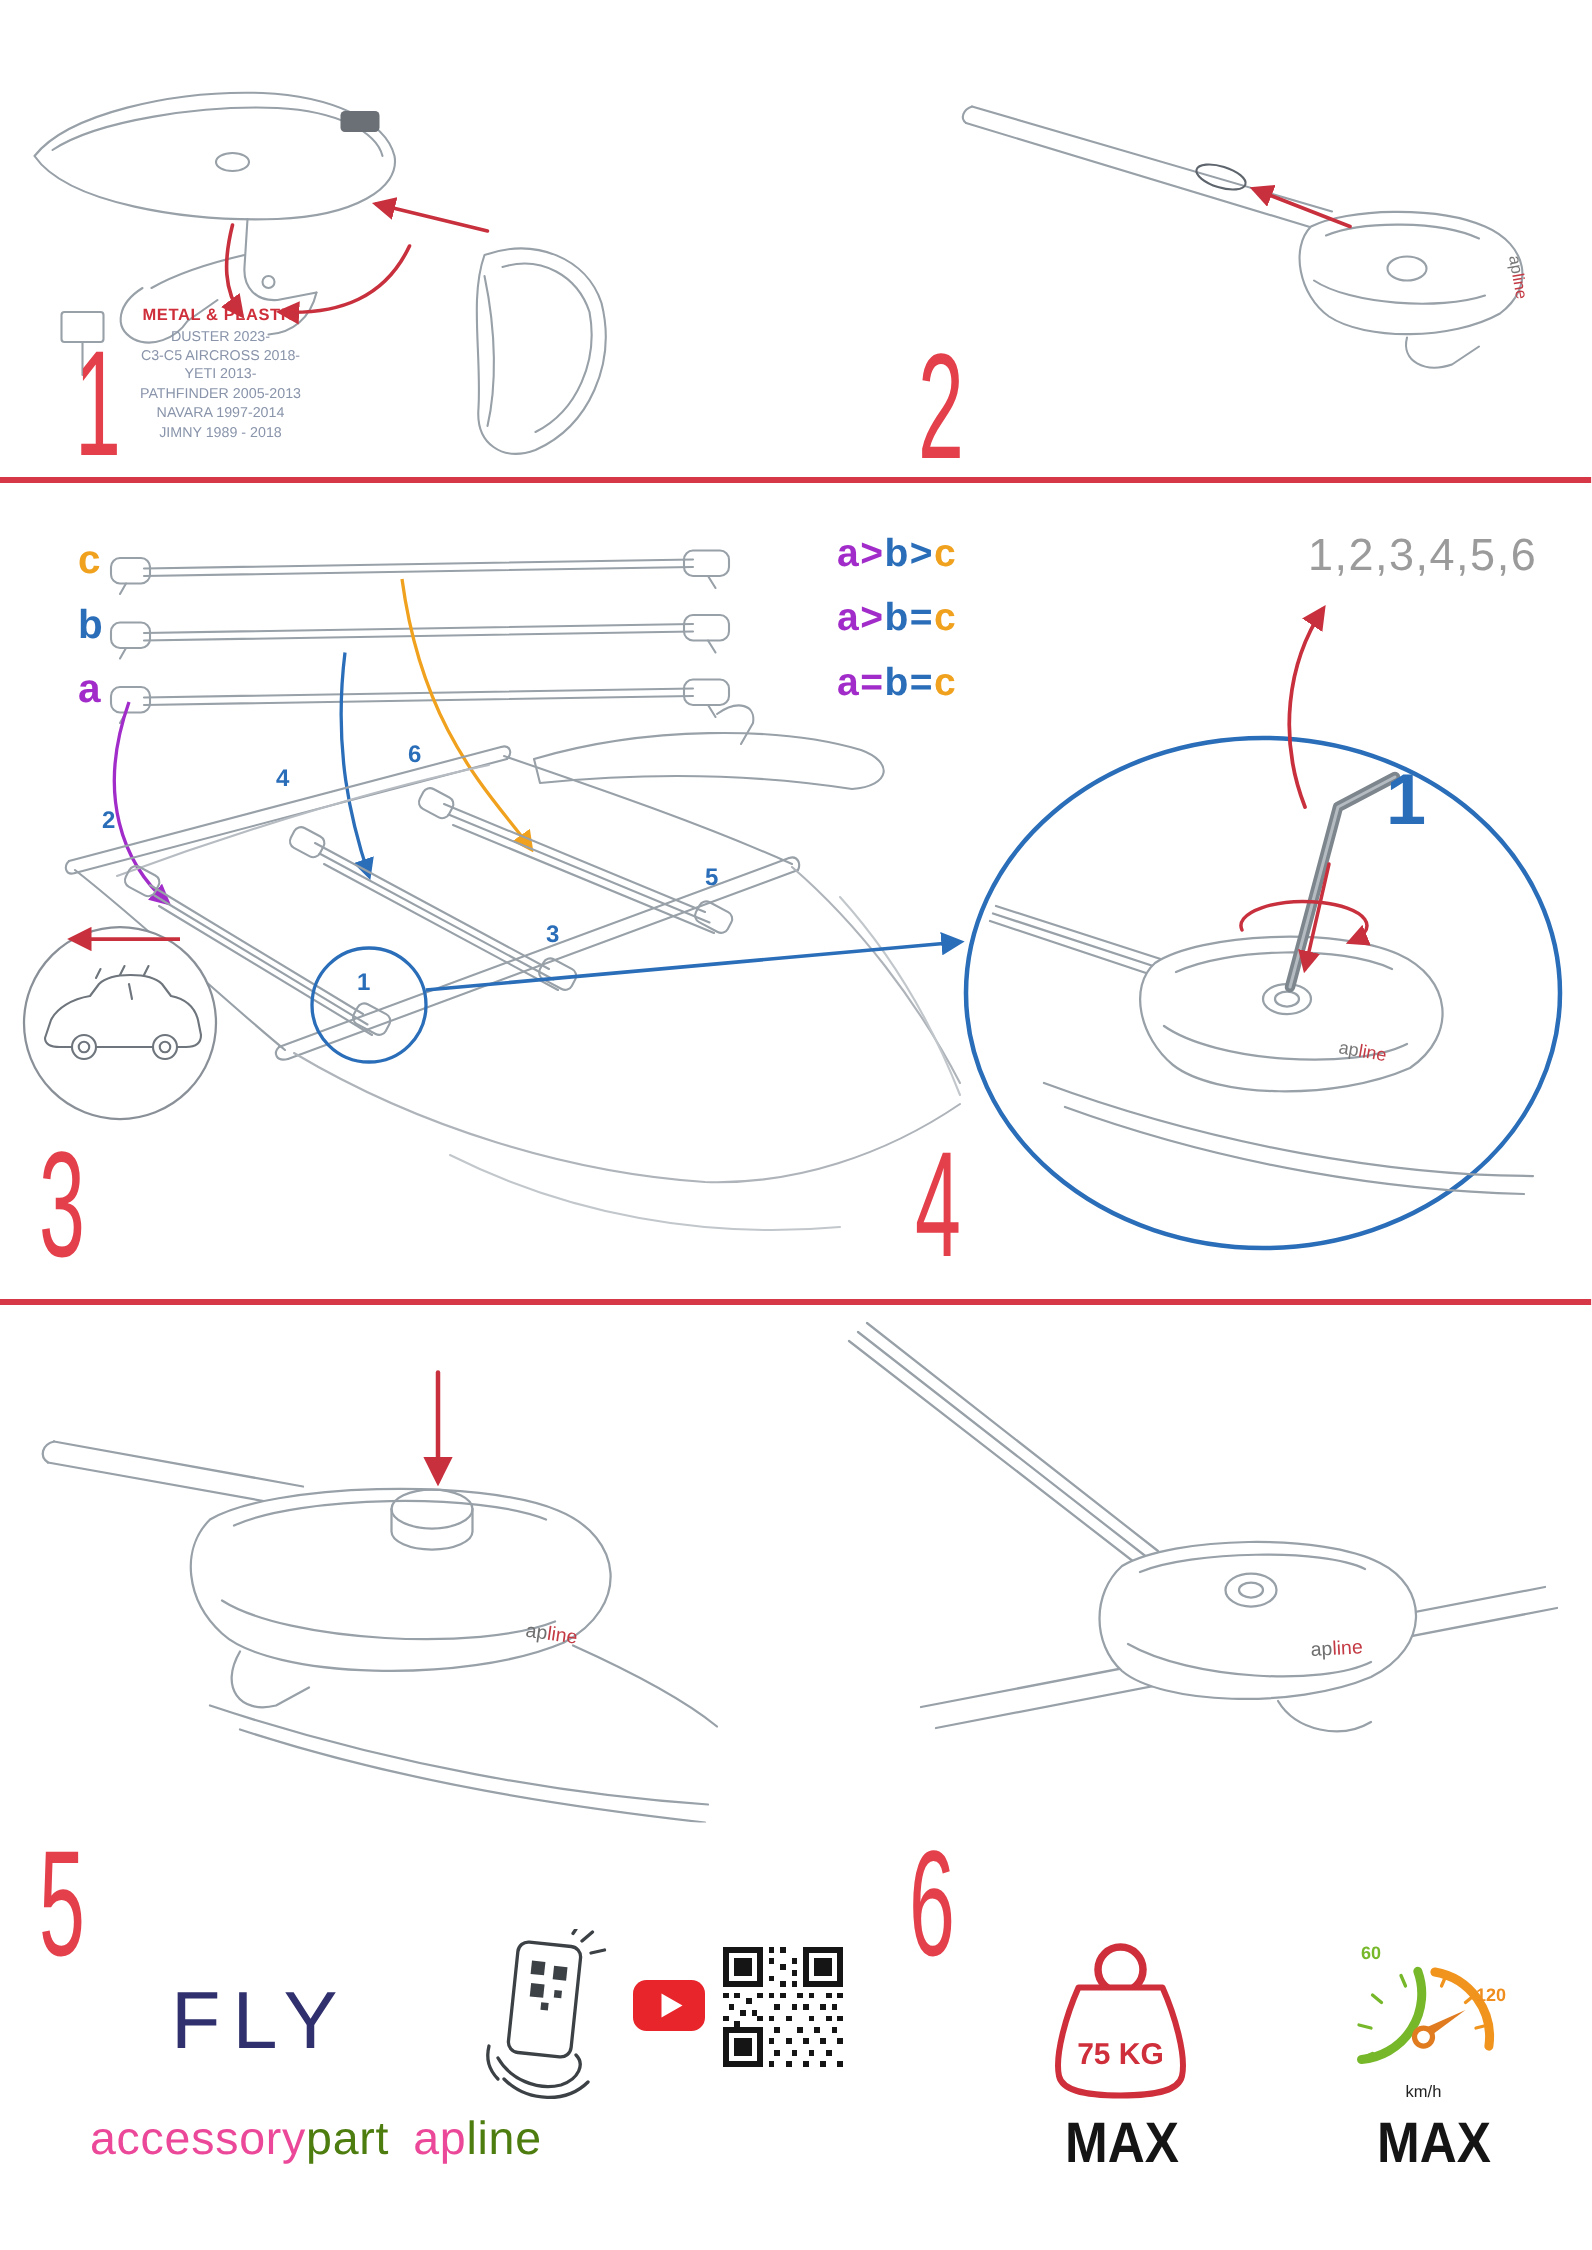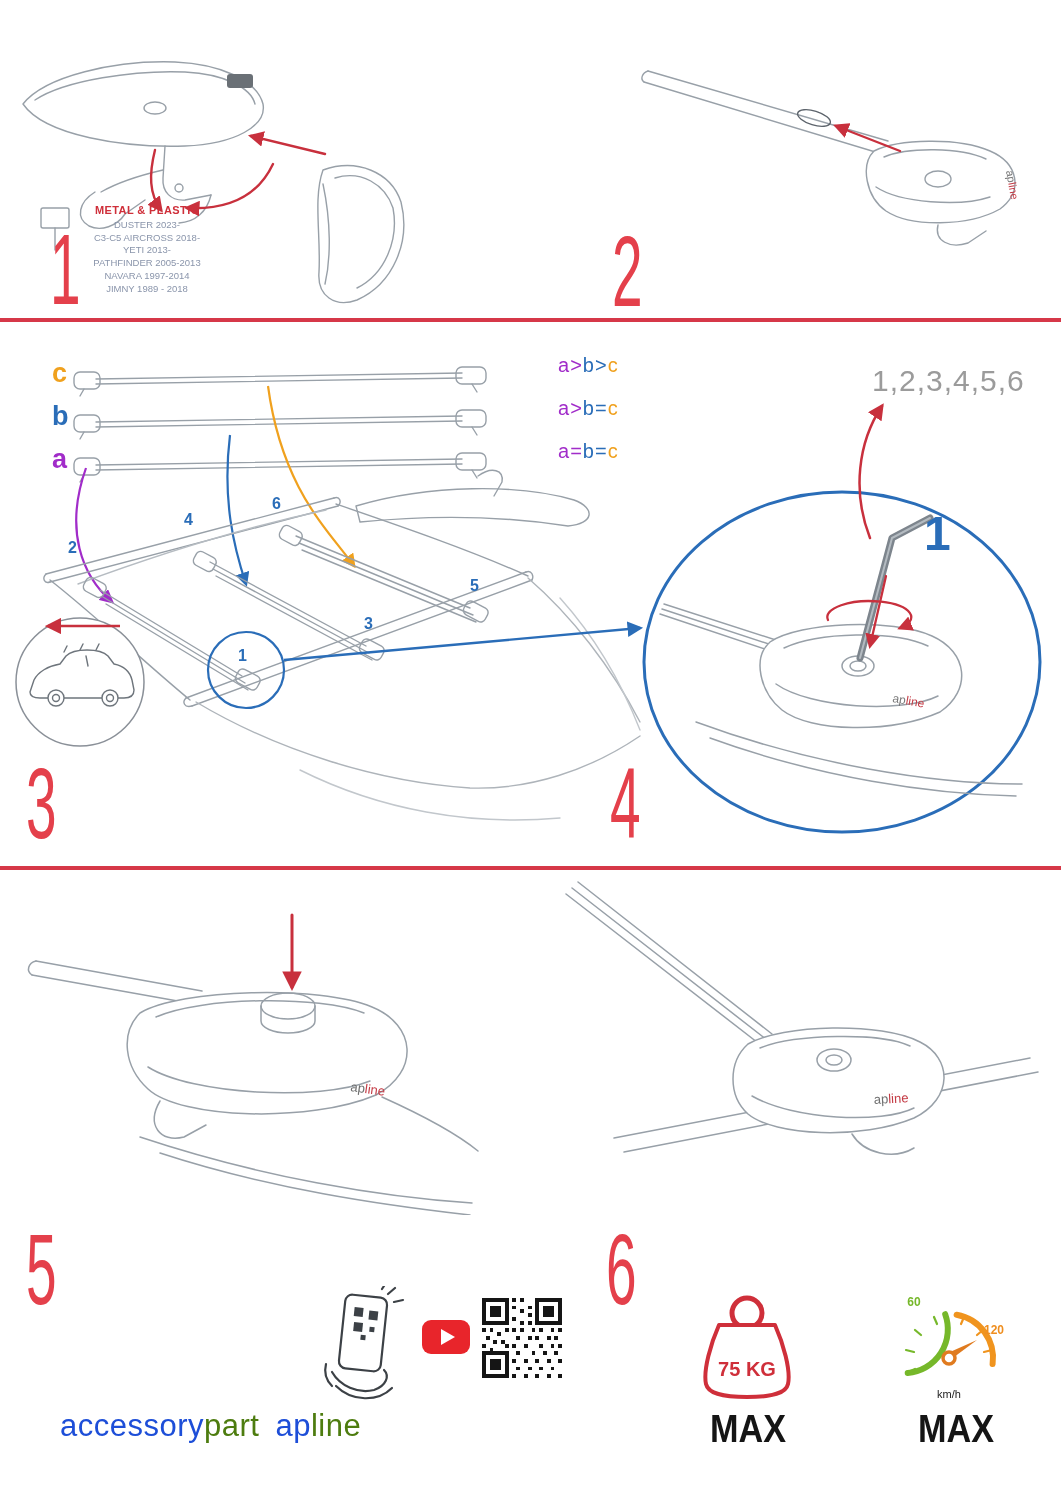--- a/index.html
+++ b/index.html
@@ -7,28 +7,28 @@
   body{font-family:"Liberation Sans",sans-serif}
   .page{position:relative;width:1061px;height:1500px;background:#fff;overflow:hidden}
   .abs{position:absolute}
   svg text{font-family:"Liberation Sans",sans-serif}
   .divider{position:absolute;left:0;width:100%;height:4px;background:#d63848}
   .stepnum{position:absolute;color:#e4404b;font-size:100px;line-height:.82;font-weight:400;
            transform:scaleX(.55);transform-origin:left top;letter-spacing:-2px}
   .material{color:#cf2f3a;font-weight:bold;font-size:11px;letter-spacing:.4px;margin-bottom:3px}
   .models{color:#8a95ab;font-size:9.5px;line-height:1.34}
   .barlabel{position:absolute;font-size:27px;font-weight:bold;line-height:1}
-  .formula{font-size:20px;font-weight:normal;letter-spacing:1px;height:43px;line-height:1.1}
+  .formula{font-size:26px;font-weight:bold;letter-spacing:1px;height:43px;line-height:1.1}
   .fp{color:#a12cc9}.fb{color:#2a6db8}.fo{color:#f0a11e}
   .posnum{position:absolute;color:#2a6db8;font-size:16px;font-weight:bold;line-height:1}
   .seq{position:absolute;color:#9b9b9b;font-size:30px;font-weight:500;letter-spacing:1px;line-height:1}
   .bigone{position:absolute;color:#2a6db8;font-size:48px;font-weight:bold;line-height:1}
   .fly{position:absolute;color:#31306e;font-size:54px;letter-spacing:8px;font-weight:500;line-height:1}
   .company{position:absolute;font-size:31px;letter-spacing:.5px;line-height:1}
-  .cg{color:#1d4ed8}.cr{color:#4d7c0f}.b2{margin-left:16px}
+  .cg{color:#ec4899}.cr{color:#4d7c0f}.b2{margin-left:16px}
   .max{position:absolute;font-size:38px;font-weight:bold;color:#151515;line-height:1;
        transform:scaleX(.9);transform-origin:left top}
 </style>
 </head>
 <body>
 
 <div class="page">
 
   <svg width="0" height="0" style="position:absolute" aria-hidden="true">
     <defs>
@@ -228,21 +228,21 @@
     <path d="M230,316 L262,196 L300,176" fill="none" stroke="#7d858d" stroke-width="7" stroke-linecap="round" stroke-linejoin="round"></path>
     <path d="M230,316 L262,196 L300,176" fill="none" stroke="#b4bbc1" stroke-width="2" stroke-linecap="round" stroke-linejoin="round"></path>
     <g fill="none" stroke="#c8303d" stroke-width="2.3" stroke-linecap="round">
       <path d="M198,278 A42,16 0 1 1 270,286" marker-end="url(#arr-red)"></path>
       <path d="M256,234 L240,304" marker-end="url(#arr-red)"></path>
       <path d="M240,196 C222,150 228,100 252,64" marker-end="url(#arr-red)" stroke-width="2.5"></path>
     </g>
     <text transform="translate(262,360) rotate(10)" font-size="12"><tspan fill="#777">ap</tspan><tspan fill="#c43a44">line</tspan></text>
   </svg>
 
-  <div class="seq" style="left:872px;top:366px">1,2,3,4,5,6</div>
+  <div class="seq" style="left:872px;top:356px">1,2,3,4,5,6</div>
   <div class="bigone" style="left:924px;top:510px">1</div>
   <div class="stepnum" style="left:610px;top:762px">4</div>
 
   <div class="divider" style="top:866px"></div>
 
   <svg class="abs" style="left:20px;top:885px" width="465" height="330" viewBox="0 0 465 330">
     <g fill="none" stroke="#98a0a8" stroke-width="1.5" stroke-linecap="round" stroke-linejoin="round">
       <path d="M16,76 L182,106"></path>
         <path d="M12,90 L180,120"></path>
       <path d="M16,76 C8,78 6,86 12,90"></path>
@@ -272,20 +272,21 @@
       <path d="M208,172 C242,158 330,156 358,170"></path>
       <path d="M200,220 C242,244 330,248 362,232"></path>
       <ellipse cx="282" cy="184" rx="17" ry="11"></ellipse>
       <ellipse cx="282" cy="184" rx="8" ry="5"></ellipse>
       <path d="M300,258 C312,278 342,284 362,272"></path>
     </g>
     <text transform="translate(322,228) rotate(-3)" font-size="13"><tspan fill="#6f6f6f">ap</tspan><tspan fill="#c43a44">line</tspan></text>
   </svg>
   <div class="stepnum" style="left:606px;top:1228px">6</div>
 
+  <div class="fly" style="left:114px;top:1320px">FLY</div>
   <div class="company" style="left:60px;top:1410px"><span class="cg">accessory</span><span class="cr">part</span><span class="cg b2">ap</span><span class="cr">line</span></div>
 
   <svg class="abs" style="left:314px;top:1286px" width="95" height="120" viewBox="0 0 95 120">
     <g fill="none" stroke="#3c4146" stroke-width="2.2" stroke-linecap="round" stroke-linejoin="round">
       <rect x="28" y="10" width="42" height="74" rx="7" transform="rotate(6 49 47)"></rect>
       <path d="M74,8 l7,-6 M80,16 l9,-2 M68,3 l2,-3"></path>
       <path d="M18,86 C26,100 44,108 60,104 C72,100 76,90 70,84"></path>
       <path d="M22,100 C38,116 64,116 78,102"></path>
       <path d="M12,78 C10,86 12,94 18,100"></path>
     </g>

